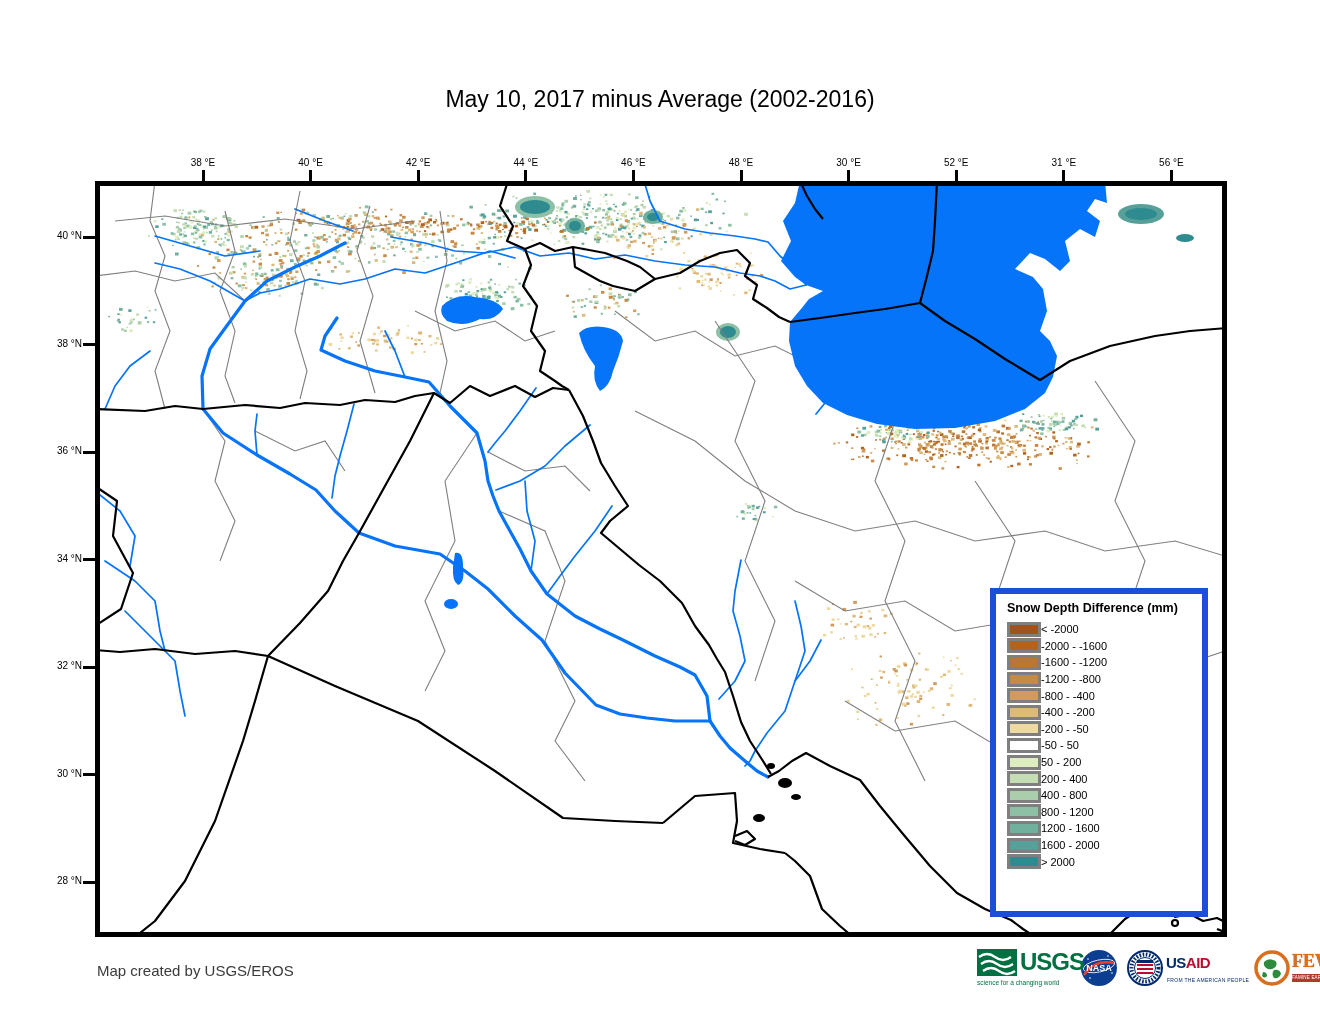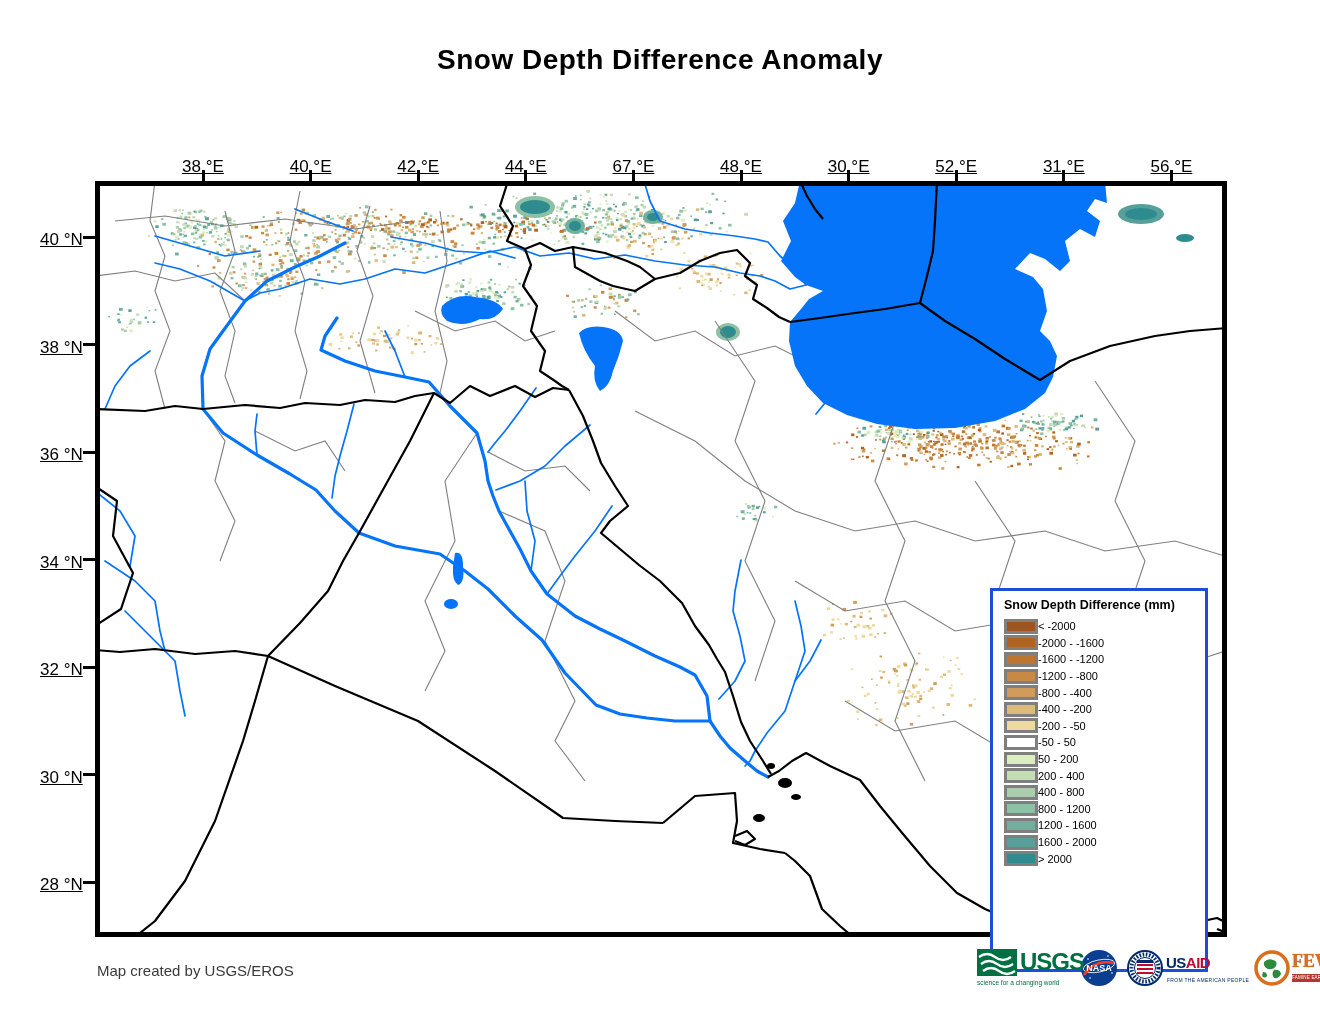--- a/index.html
+++ b/index.html
@@ -2,24 +2,24 @@
 <html><head>
 <meta charset="utf-8">
 <style>
   html,body{margin:0;padding:0;background:#ffffff;}
   .page{position:relative;width:1320px;height:1020px;background:#fff;overflow:hidden;
         font-family:"Liberation Sans",sans-serif;color:#000;}
   .title{position:absolute;left:0;top:44px;width:100%;text-align:center;
          font-size:28px;font-weight:bold;letter-spacing:.5px;}
   .subtitle{position:absolute;left:0;top:86px;width:100%;text-align:center;font-size:23px;}
   .map-wrap{position:absolute;left:95px;top:181px;width:1132px;height:756px;}
-  .tick-label{position:absolute;font-size:17px;white-space:nowrap;text-decoration:underline;}
+  .tick-label{position:absolute;font-size:10px;white-space:nowrap;}
   .tick-mark{position:absolute;background:#000;}
-  .legend{position:absolute;left:990px;top:588px;width:218px;height:384px;background:#fff;
-          border:3px solid #1d4ed8;box-sizing:border-box;padding:7px 0 0 11px;}
+  .legend{position:absolute;left:990px;top:588px;width:218px;height:329px;background:#fff;
+          border:6px solid #1d4ed8;box-sizing:border-box;padding:7px 0 0 11px;}
   .legend-title{font-size:12.5px;font-weight:bold;margin-bottom:6px;}
   .legend-row{display:flex;align-items:center;height:16.6px;}
   .legend-swatch{width:28px;height:9px;border:3px solid #7f7f7f;flex:0 0 auto;}
   .legend-label{font-size:11px;white-space:nowrap;text-align:right;}
   .legend-note{font-size:12px;line-height:1.3;margin-top:9px;}
   .credit{position:absolute;left:97px;top:962px;font-size:15px;color:#3b3b3b;}
   .logos{position:absolute;left:977px;top:948px;height:46px;display:flex;align-items:flex-start;gap:9px;}
   .logo{display:flex;align-items:flex-start;}
   .usgs{position:relative;width:94px;height:42px;}
   .usgs-box{position:absolute;left:0;top:1px;width:40px;height:27px;background:#006f41;}
@@ -36,21 +36,21 @@
   .fews-word{position:absolute;left:38px;top:3px;font-family:"Liberation Serif",serif;font-size:18px;
              font-weight:bold;color:#d96f1e;text-shadow:0 0 1px #8a3c10;white-space:nowrap;}
   .fews-bar{position:absolute;left:38px;top:26px;width:88px;height:8px;background:#b03a2e;color:#fff;
             font-size:4.5px;text-align:center;line-height:8px;letter-spacing:.2px;white-space:nowrap;overflow:hidden;}
 </style>
 </head>
 <body>
 
 <div class="page" style="--water: #0674f8; --cntry: #000000; --prov: #7f7f7f;">
 
-  <div class="title">Snow Depth Difference Anomaly</div>
+  <div class="subtitle">May 10, 2017 minus Average (2002-2016)</div>
 
   <div class="map-wrap">
     <svg id="mapsvg" width="1132" height="756" viewBox="0 0 1132 756">
       <defs>
           <clipPath id="clipmap">
             <rect x="3" y="3" width="1126" height="750"></rect>
           </clipPath>
         </defs>
       <g clip-path="url(#clipmap)">
         <rect x="0" y="0" width="1132" height="756" fill="#ffffff"></rect>
@@ -2266,35 +2266,35 @@
     </div>
   </div>
 <div class="tick-label" style="left: 181px; top: 157px; width: 44px; text-align: center;">38 °E</div>
     <div class="tick-mark" style="left: 201.5px; top: 170px; width: 3px; height: 11px;"></div>
     <div class="tick-label" style="left: 288.6px; top: 157px; width: 44px; text-align: center;">40 °E</div>
     <div class="tick-mark" style="left: 309.1px; top: 170px; width: 3px; height: 11px;"></div>
     <div class="tick-label" style="left: 396.2px; top: 157px; width: 44px; text-align: center;">42 °E</div>
     <div class="tick-mark" style="left: 416.7px; top: 170px; width: 3px; height: 11px;"></div>
     <div class="tick-label" style="left: 503.8px; top: 157px; width: 44px; text-align: center;">44 °E</div>
     <div class="tick-mark" style="left: 524.3px; top: 170px; width: 3px; height: 11px;"></div>
-    <div class="tick-label" style="left: 611.4px; top: 157px; width: 44px; text-align: center;">67 °E</div>
+    <div class="tick-label" style="left: 611.4px; top: 157px; width: 44px; text-align: center;">46 °E</div>
     <div class="tick-mark" style="left: 631.9px; top: 170px; width: 3px; height: 11px;"></div>
     <div class="tick-label" style="left: 719px; top: 157px; width: 44px; text-align: center;">48 °E</div>
     <div class="tick-mark" style="left: 739.5px; top: 170px; width: 3px; height: 11px;"></div>
     <div class="tick-label" style="left: 826.6px; top: 157px; width: 44px; text-align: center;">30 °E</div>
     <div class="tick-mark" style="left: 847.1px; top: 170px; width: 3px; height: 11px;"></div>
     <div class="tick-label" style="left: 934.2px; top: 157px; width: 44px; text-align: center;">52 °E</div>
     <div class="tick-mark" style="left: 954.7px; top: 170px; width: 3px; height: 11px;"></div>
     <div class="tick-label" style="left: 1041.8px; top: 157px; width: 44px; text-align: center;">31 °E</div>
     <div class="tick-mark" style="left: 1062.3px; top: 170px; width: 3px; height: 11px;"></div>
     <div class="tick-label" style="left: 1149.4px; top: 157px; width: 44px; text-align: center;">56 °E</div>
     <div class="tick-mark" style="left: 1169.9px; top: 170px; width: 3px; height: 11px;"></div>
     <div class="tick-label" style="left: 40px; top: 230px; width: 42px; text-align: right;">40 °N</div>
     <div class="tick-mark" style="left: 83px; top: 235.5px; width: 12px; height: 3px;"></div>
-    <div class="tick-label" style="left: 40px; top: 337.5px; width: 42px; text-align: center;">38 °N</div>
+    <div class="tick-label" style="left: 40px; top: 337.5px; width: 42px; text-align: right;">38 °N</div>
     <div class="tick-mark" style="left: 83px; top: 343px; width: 12px; height: 3px;"></div>
     <div class="tick-label" style="left: 40px; top: 445px; width: 42px; text-align: right;">36 °N</div>
     <div class="tick-mark" style="left: 83px; top: 450.5px; width: 12px; height: 3px;"></div>
     <div class="tick-label" style="left: 40px; top: 552.5px; width: 42px; text-align: right;">34 °N</div>
     <div class="tick-mark" style="left: 83px; top: 558px; width: 12px; height: 3px;"></div>
     <div class="tick-label" style="left: 40px; top: 660px; width: 42px; text-align: right;">32 °N</div>
     <div class="tick-mark" style="left: 83px; top: 665.5px; width: 12px; height: 3px;"></div>
     <div class="tick-label" style="left: 40px; top: 767.5px; width: 42px; text-align: right;">30 °N</div>
     <div class="tick-mark" style="left: 83px; top: 773px; width: 12px; height: 3px;"></div>
     <div class="tick-label" style="left: 40px; top: 875px; width: 42px; text-align: right;">28 °N</div>

